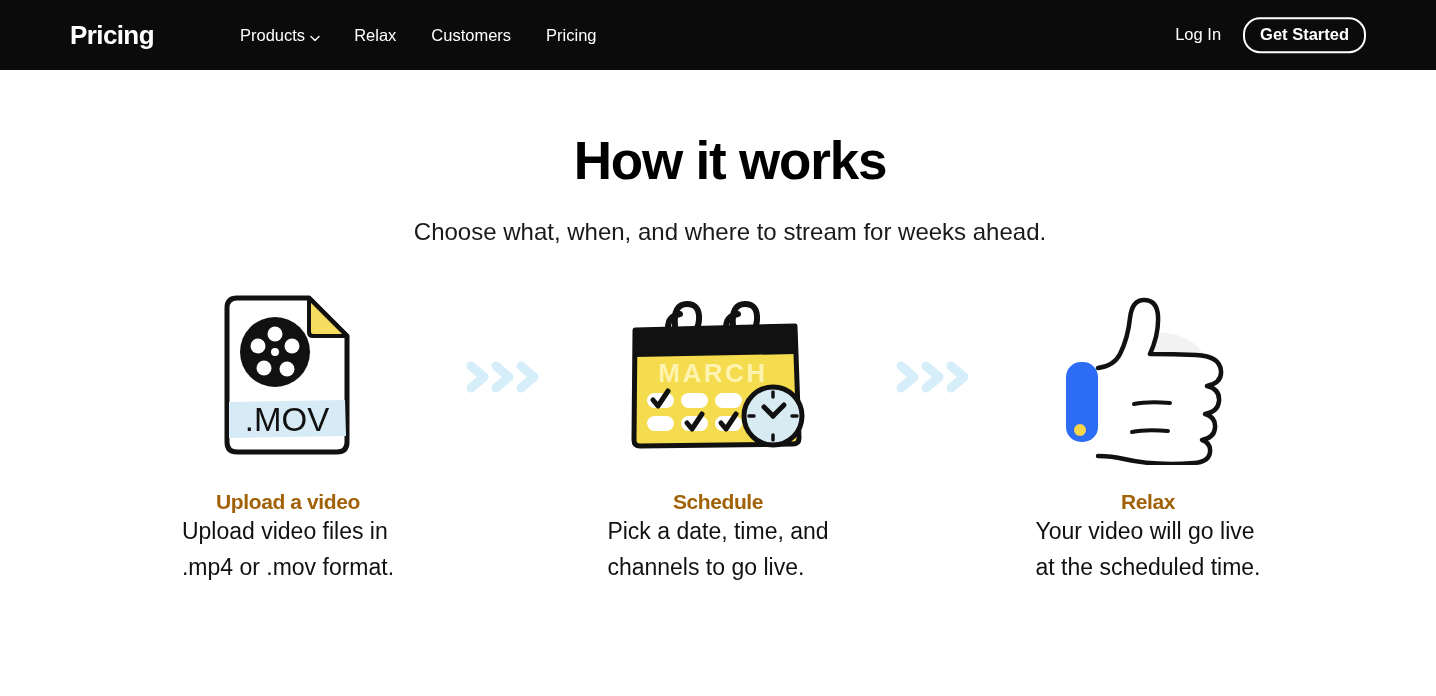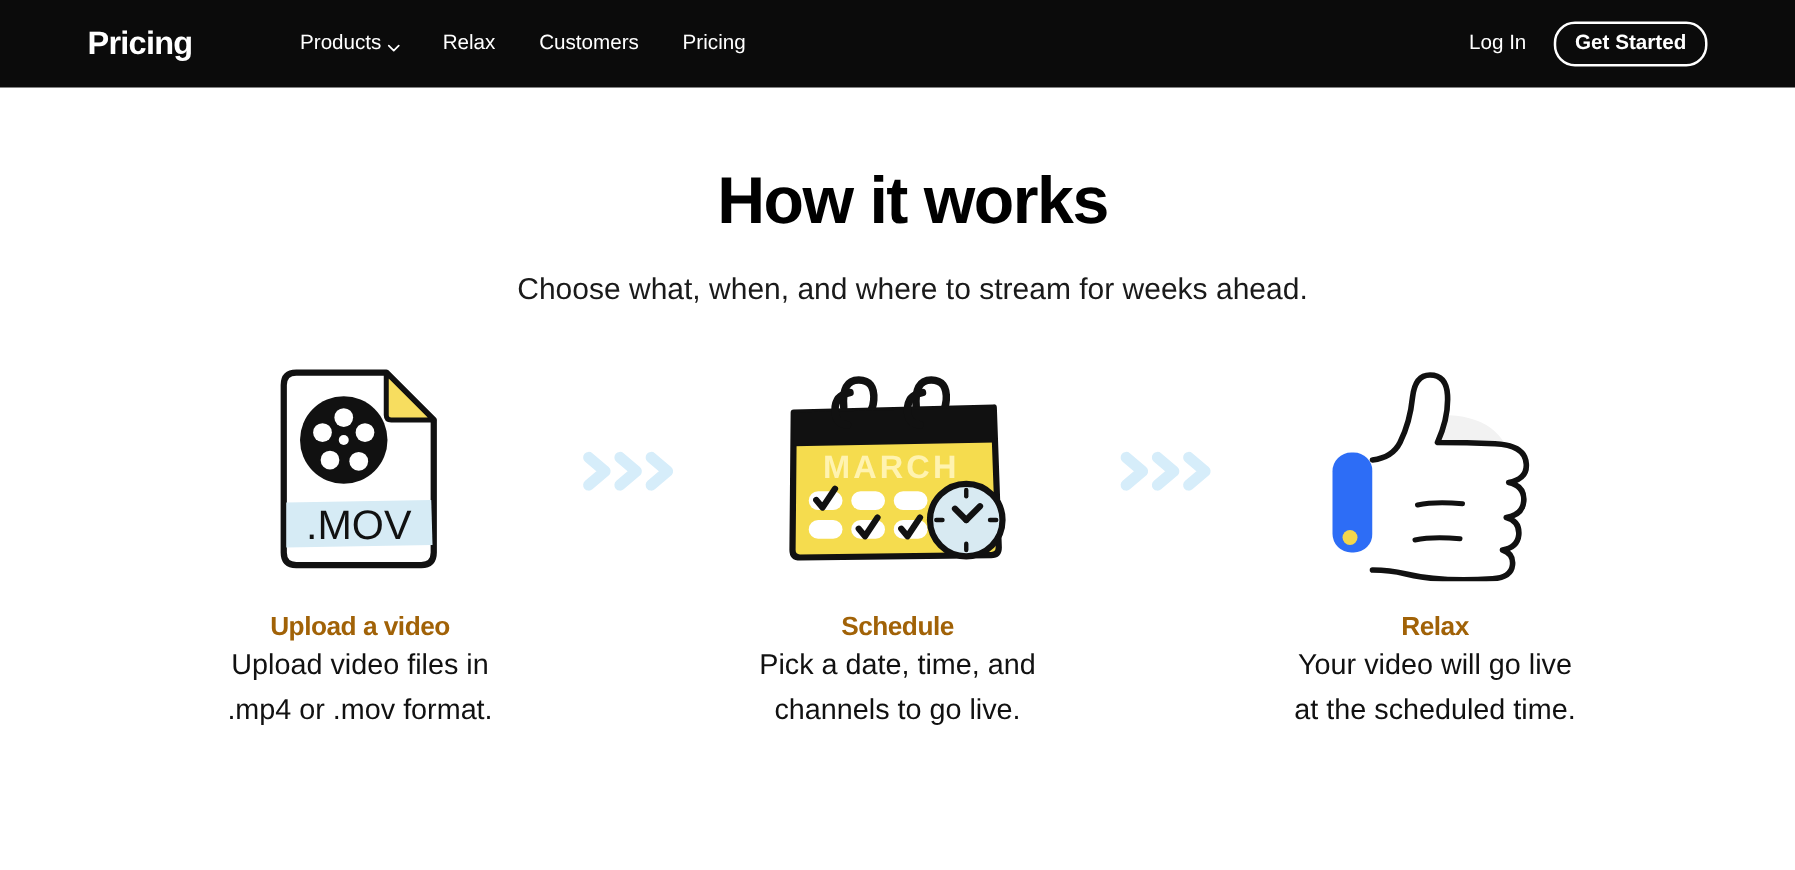--- a/index.html
+++ b/index.html
@@ -57,21 +57,21 @@
     font-size:24px; color:#1a1a1a; font-weight:400;
   }
 
   
   .steps{
     position:relative;
     margin-top:36px;
     display:flex; align-items:flex-start; justify-content:center;
   }
   .step{
-    width:330px; text-align:center;
+    width:330px; 
     display:flex; flex-direction:column; align-items:center;
   }
   .art{
     height:190px; width:100%;
     display:flex; align-items:center; justify-content:center;
     position:relative;
   }
   .step-title{
     margin-top:18px;
     font-size:21px; font-weight:bold; color:#a16207;

